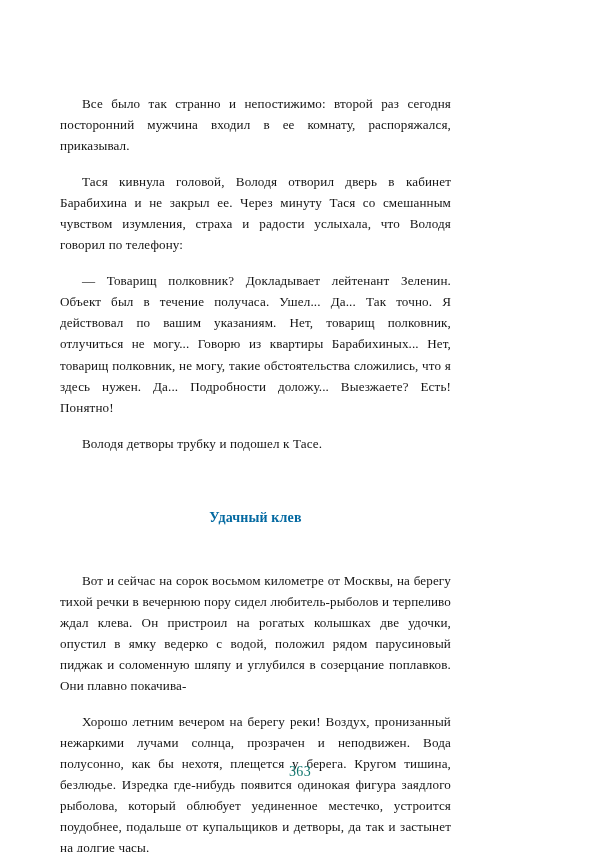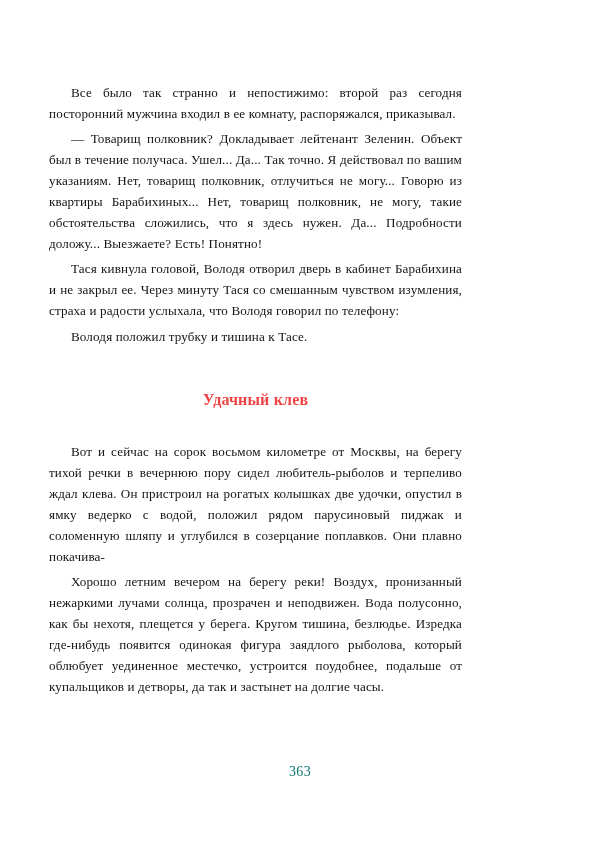--- a/index.html
+++ b/index.html
@@ -21,44 +21,44 @@
   }
 
   .text-block {
     position: absolute;
     left: 45px;
     top: 78px;
     width: 421px;
   }
 
   p.para {
-    margin: 4px;
+    margin: 15px;
     font-size: 13.1px;
     line-height: 21.05px;
     text-align: justify;
     text-justify: inter-word;
     text-indent: 22px;
     hyphens: manual;
     color: #141414;
     letter-spacing: 0.01em;
   }
 
   
   p.para.dialogue {
     text-indent: 22px;
   }
 
   h2.section-heading {
     margin: 0;
-    font-size: 16px;
+    font-size: 14px;
     line-height: 21.05px;
     font-weight: bold;
     text-align: center;
     text-indent: 0;
-    color: #ef4444;
+    color: #0369a1;
     letter-spacing: 0.01em;
   }
 
   .gap-before-heading { height: 38px; }
   .gap-after-heading  { height: 27px; }
 
   .folio {
     position: absolute;
     left: 0;
     right: 0;
@@ -72,23 +72,23 @@
 </style>
 </head>
 <body>
 
 <div class="page">
 
   <div class="text-block">
 
     <div>
       <p class="para">Все было так странно и непостижимо: второй раз сегодня посторонний мужчина входил в ее комнату, распоряжался, приказывал.</p>
+      <p class="para">Тася кивнула головой, Володя отворил дверь в кабинет Барабихина и не закрыл ее. Через минуту Тася со смешанным чувством изумления, страха и радости услыхала, что Володя говорил по телефону:</p>
       <p class="para dialogue">— Товарищ полковник? Докладывает лейтенант Зеленин. Объект был в течение получаса. Ушел... Да... Так точно. Я действовал по вашим указаниям. Нет, товарищ полковник, отлучиться не могу... Говорю из квартиры Барабихиных... Нет, товарищ полковник, не могу, такие обстоятельства сложились, что я здесь нужен. Да... Подробности доложу... Выезжаете? Есть! Понятно!</p>
-      <p class="para">Тася кивнула головой, Володя отворил дверь в кабинет Барабихина и не закрыл ее. Через минуту Тася со смешанным чувством изумления, страха и радости услыхала, что Володя говорил по телефону:</p>
-      <p class="para">Володя положил трубку и тишина к Тасе.</p>
+      <p class="para">Володя детворы трубку и подошел к Тасе.</p>
     </div>
 
     <div class="gap-before-heading"></div>
 
     <h2 class="section-heading">Удачный клев</h2>
 
     <div class="gap-after-heading"></div>
 
     <div>
       <p class="para">Вот и сейчас на сорок восьмом километре от Москвы, на берегу тихой речки в вечернюю пору сидел любитель-рыболов и терпеливо ждал клева. Он пристроил на рогатых колышках две удочки, опустил в ямку ведерко с водой, положил рядом парусиновый пиджак и соломенную шляпу и углубился в созерцание поплавков. Они плавно покачива-</p>

